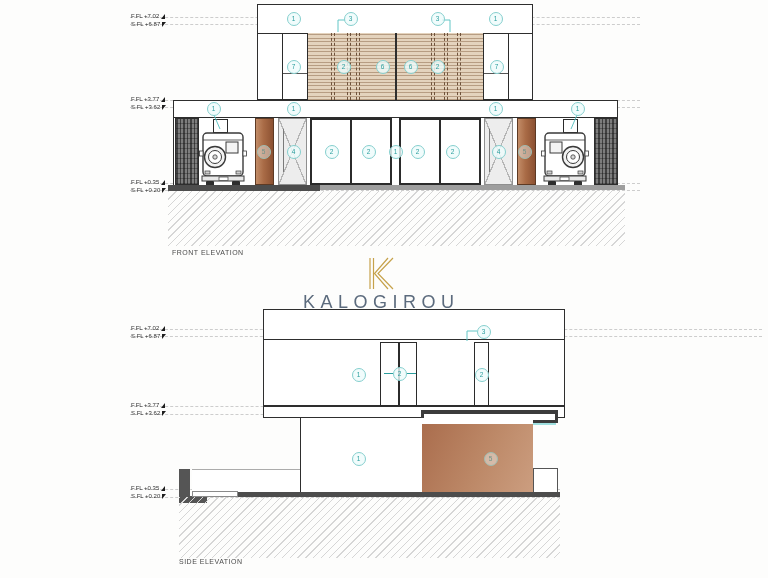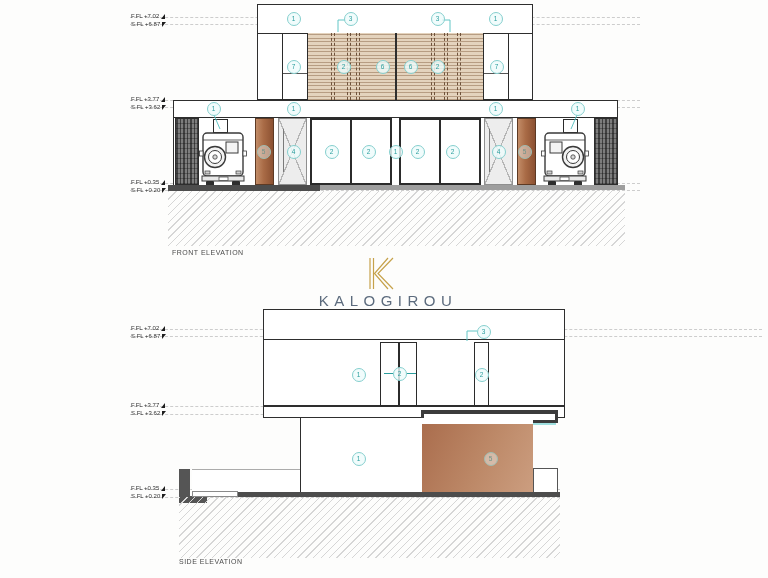--- a/index.html
+++ b/index.html
@@ -29,21 +29,21 @@
   .mull{position:absolute;top:0;bottom:0;left:calc(50% - 1px);width:2px;background:#2b2b2b;}
   .win{position:absolute;border:1.6px solid #2b2b2b;background:#fff;box-sizing:border-box;}
   .transom{position:absolute;left:0;right:0;height:0;border-top:1px solid #555;}
   .kn{position:absolute;width:12px;height:12px;border:1px solid #85cfce;border-radius:50%;
       background:rgba(238,251,251,.82);color:#2b9e9e;font-size:6.5px;line-height:12px;text-align:center;z-index:6;}
   .kn.muted{border-color:#9fbdb2;color:#6d938a;background:rgba(240,245,243,.45);}
   .kn.arrows::before,.kn.arrows::after{content:"";position:absolute;top:5px;width:9px;height:1px;background:#2b9e9e;}
   .kn.arrows::before{left:-10px;} .kn.arrows::after{right:-10px;}
   .pave-dark{position:absolute;background:#4d4d4d;}
   .pave-mid{position:absolute;background:#9e9e9e;}
-  .brand-text{position:absolute;font-size:15px;letter-spacing:5.5px;color:#5c6b7d;text-align:center;}
+  .brand-text{position:absolute;font-size:18px;letter-spacing:5.5px;color:#5c6b7d;text-align:left;}
   .canopy{position:absolute;border-top:4px solid #3c3c3c;border-bottom:3px solid #3c3c3c;border-left:3px solid #3c3c3c;border-right:3px solid #3c3c3c;box-sizing:border-box;background:#fff;}
   .cyanline{position:absolute;background:#9fe0e0;}
   svg.layer{position:absolute;left:0;top:0;z-index:5;pointer-events:none;}
 </style>
 </head>
 <body>
 
 <div class="sheet">
 
   <section>

